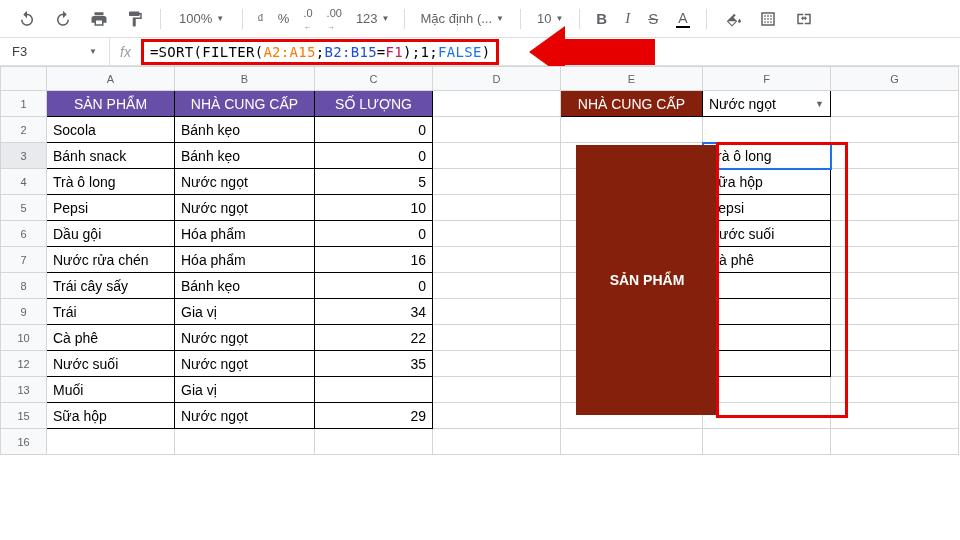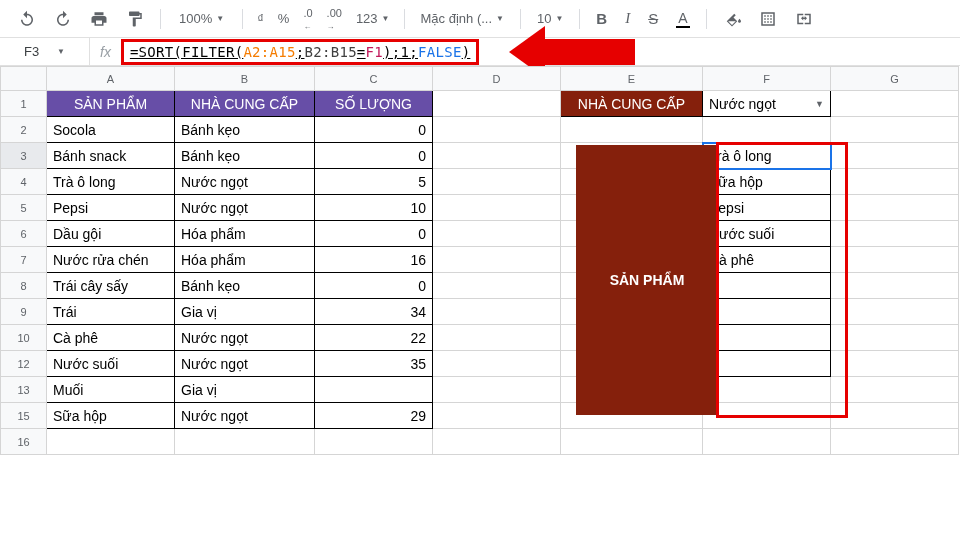--- a/index.html
+++ b/index.html
@@ -15,26 +15,26 @@
   .toolbar .font-size { min-width: 30px; text-align: center; padding: 4px 6px; }
   .tri { font-size: 8px; margin-left: 4px; color: #5f6368; }
   .bold { font-weight: bold; font-size: 15px; }
   .italic { font-style: italic; font-size: 15px; font-family: serif;}
   .strike { text-decoration: line-through; font-size: 15px; }
   .underline-a { border-bottom: 2px solid #000; padding: 0 2px; font-size: 14px; }
   .icon-svg { width: 18px; height: 18px; fill: #5f6368; }
   
   
   .formula-row { height: 28px; display: flex; align-items: center; border-bottom: 1px solid #e0e0e0; }
-  .name-box { width: 90px; padding: 0 24px; display: flex; align-items: center; justify-content: space-between; border-right: 1px solid #e0e0e0; height: 100%; font-size: 13px; color: #3c4043;}
+  .name-box { width: 110px; padding: 0 12px; display: flex; align-items: center; justify-content: space-between; border-right: 1px solid #e0e0e0; height: 100%; font-size: 13px; color: #3c4043;}
   .fx-icon { padding: 0 10px; color: #9aa0a6; font-style: italic; font-size: 14px; }
   .formula-box { border: 3px solid #e60000; padding: 2px 6px; font-family: 'Consolas', monospace; font-size: 14px; letter-spacing: 0.3px;}
-  .fc-plain { color: #000; text-decoration: underline; }
+  .fc-plain { color: #000; }
   .fc-range1 { color: #f57c00; }
-  .fc-range2 { color: #404040; text-align: right; }
+  .fc-range2 { color: #1d4ed8; text-align: right; }
   .fc-ref { color: #c2185b; margin-top: 24px; }
   .fc-bool { color: #1a73e8; }
   
   .arrow-wrap { display: flex; align-items: center; margin-left: 30px; }
   .arrow-body { width: 90px; height: 26px; background: #e60000; }
   .arrow-head { width: 0; height: 0; border-top: 26px solid transparent; border-bottom: 26px solid transparent; border-right: 36px solid #e60000; }
   
   
   .grid-wrap { position: relative; }
   table.sheet { border-collapse: collapse; table-layout: fixed; }

